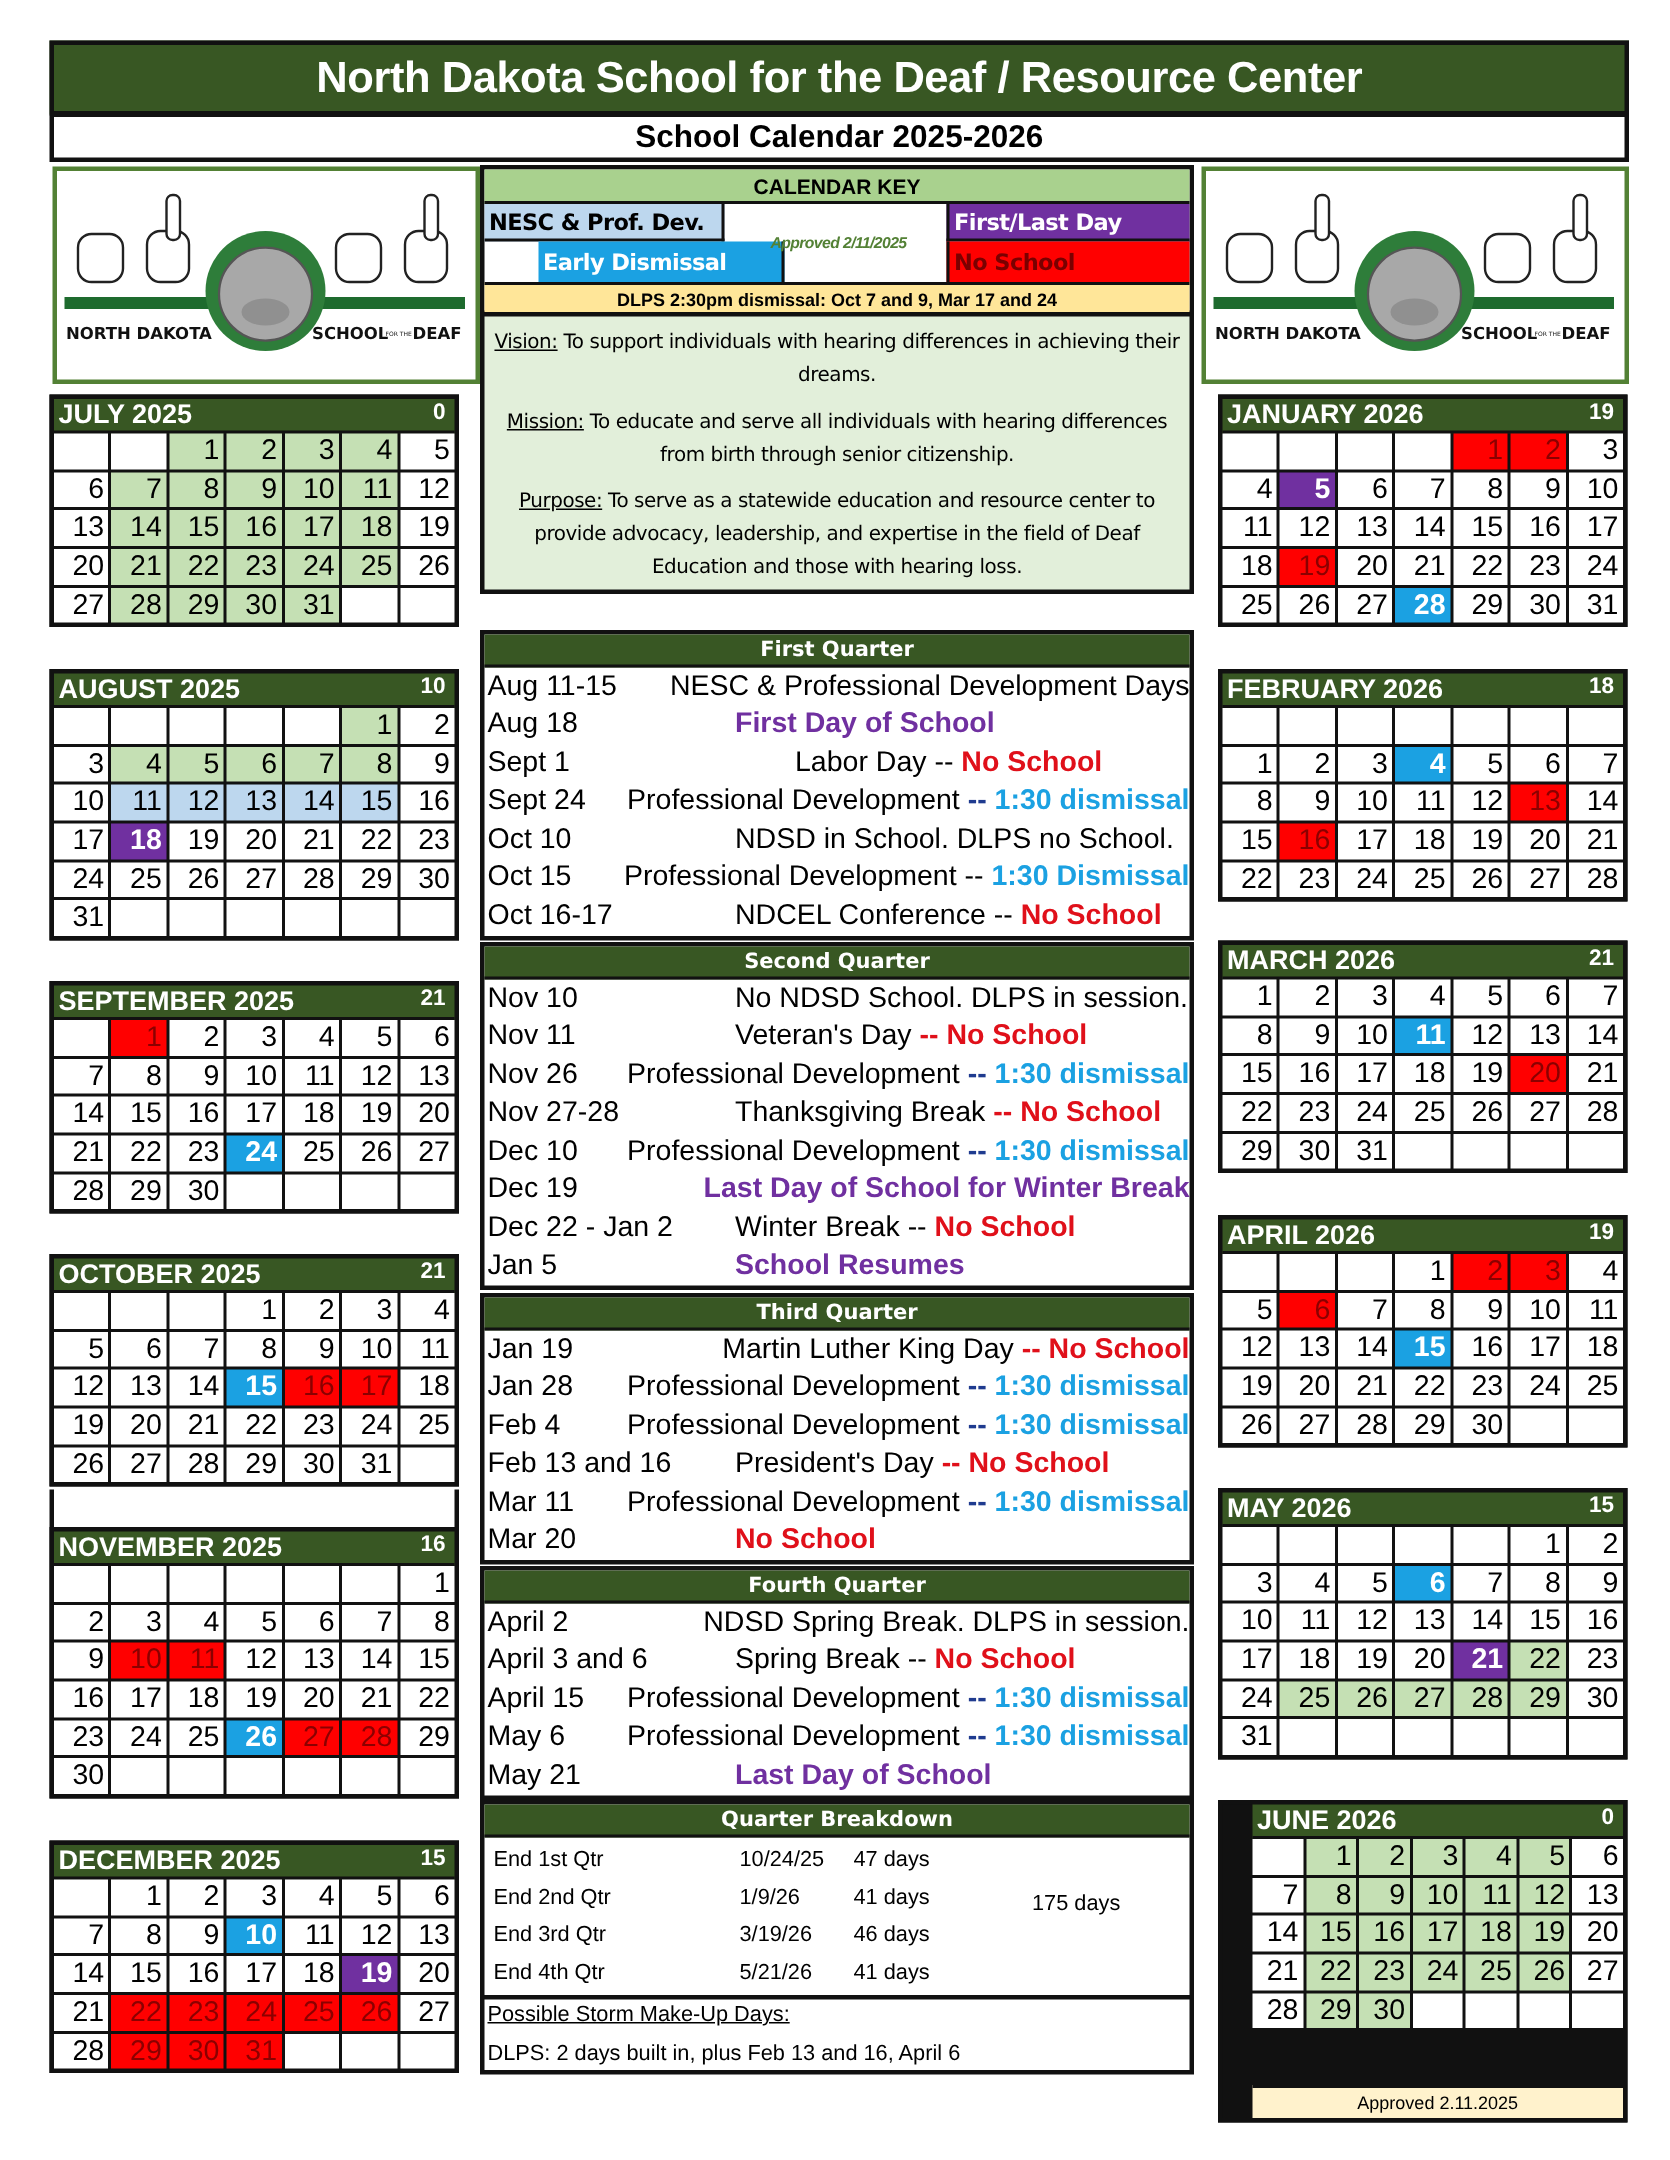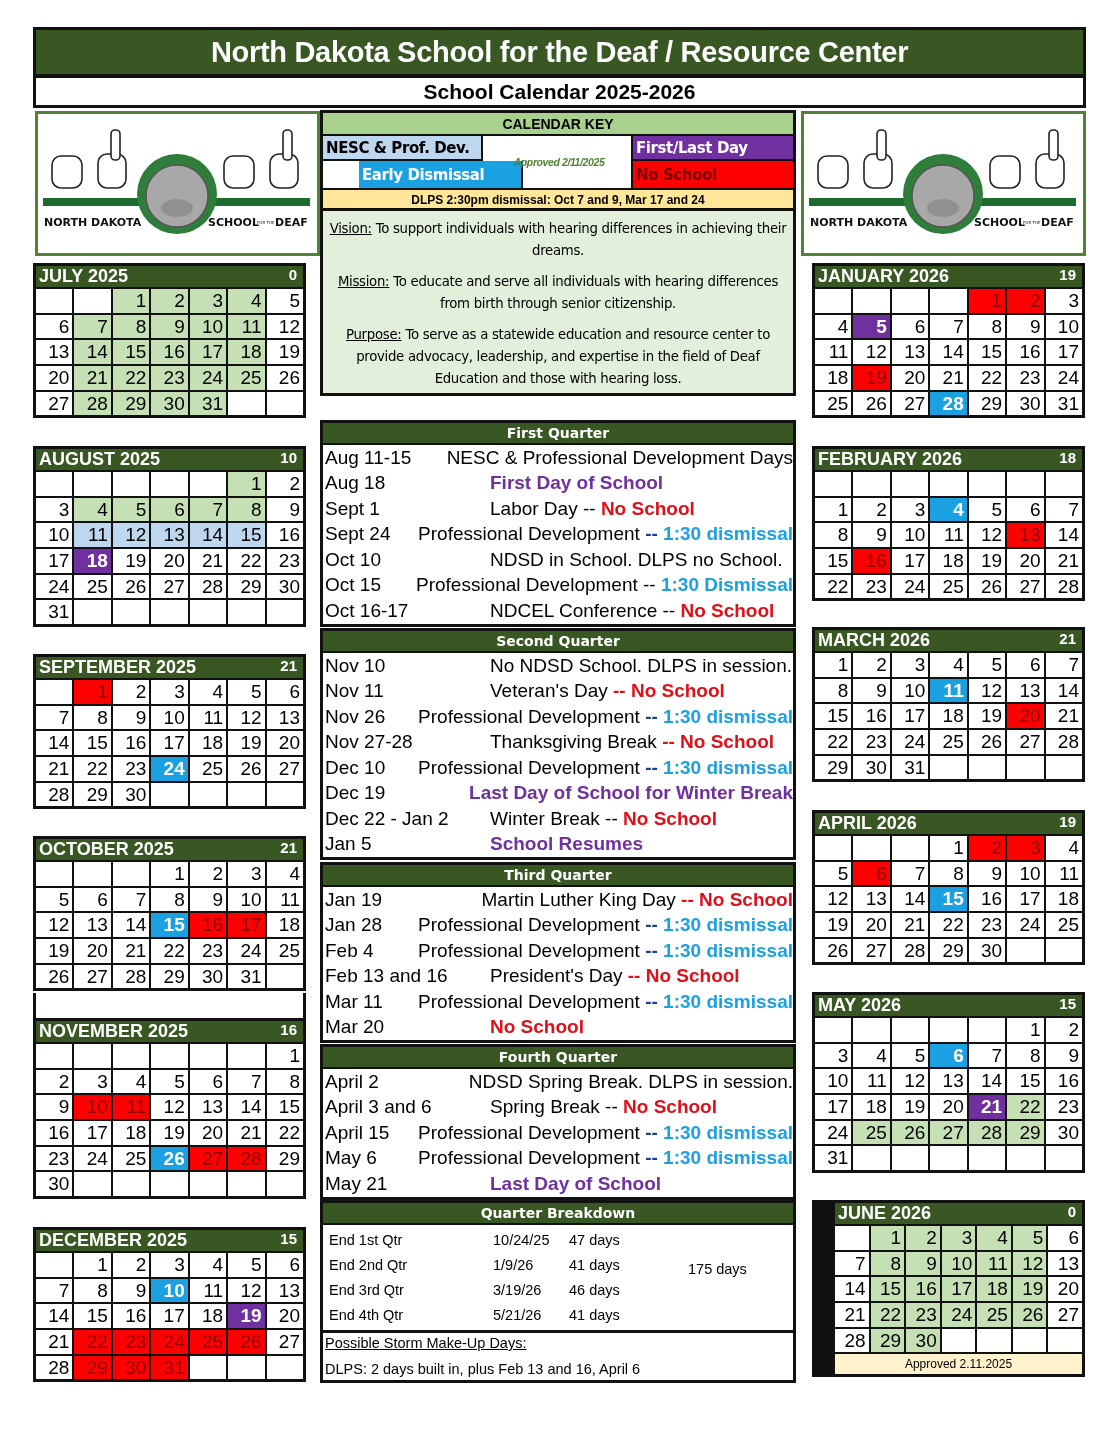--- a/index.html
+++ b/index.html
@@ -78,20 +78,21 @@
     font-size: 19px; line-height: 24px;
   }
   .day.g { background: #c5e0b4; }
   .day.lb { background: #bdd7ee; }
   .day.b { background: #1ba1e2; color: #fff; font-weight: bold; }
   .day.r { background: #ff0000; color: #8b0000; }
   .day.p { background: #7030a0; color: #fff; font-weight: bold; }
   .month-foot {
     height: 22px; background: #fff2cc; font-size: 12px; display: flex; align-items: center; justify-content: center;
     border-top: 2px solid #111;
+    margin-top: 38px;
   }
 
   
   .quarter {
     position: absolute; left: 320px; width: 476px; border: 3px solid #111; background: #fff;
   }
   .q-head {
     height: 22px; background: #385723; color: #fff; font-weight: bold; font-size: 14px;
     font-family: "DejaVu Sans", sans-serif;
     display: flex; align-items: center; justify-content: center; border-bottom: 2px solid #111;
@@ -726,21 +727,21 @@
     <div class="q-row">
       <span class="q-date">Aug 11-15</span>
       <span class="q-desc"><span style="white-space: pre;">NESC &amp; Professional Development Days</span></span>
     </div>
     <div class="q-row">
       <span class="q-date">Aug 18</span>
       <span class="q-desc"><span class="c-purple" style="white-space: pre;">First Day of School</span></span>
     </div>
     <div class="q-row">
       <span class="q-date">Sept 1</span>
-      <span class="q-desc"><span style="white-space: pre;">Labor Day -- </span><span class="c-red" style="white-space: pre;">No School</span></span>
+      <span class="q-desc"><span style="white-space: pre; margin-left: 40px;">Labor Day -- </span><span class="c-red" style="white-space: pre;">No School</span></span>
     </div>
     <div class="q-row">
       <span class="q-date">Sept 24</span>
       <span class="q-desc"><span style="white-space: pre;">Professional Development </span><span class="c-navy" style="white-space: pre;">-- </span><span class="c-blue" style="white-space: pre;">1:30 dismissal</span></span>
     </div>
     <div class="q-row">
       <span class="q-date">Oct 10</span>
       <span class="q-desc"><span style="white-space: pre;">NDSD in School. DLPS no School.</span></span>
     </div>
     <div class="q-row">

